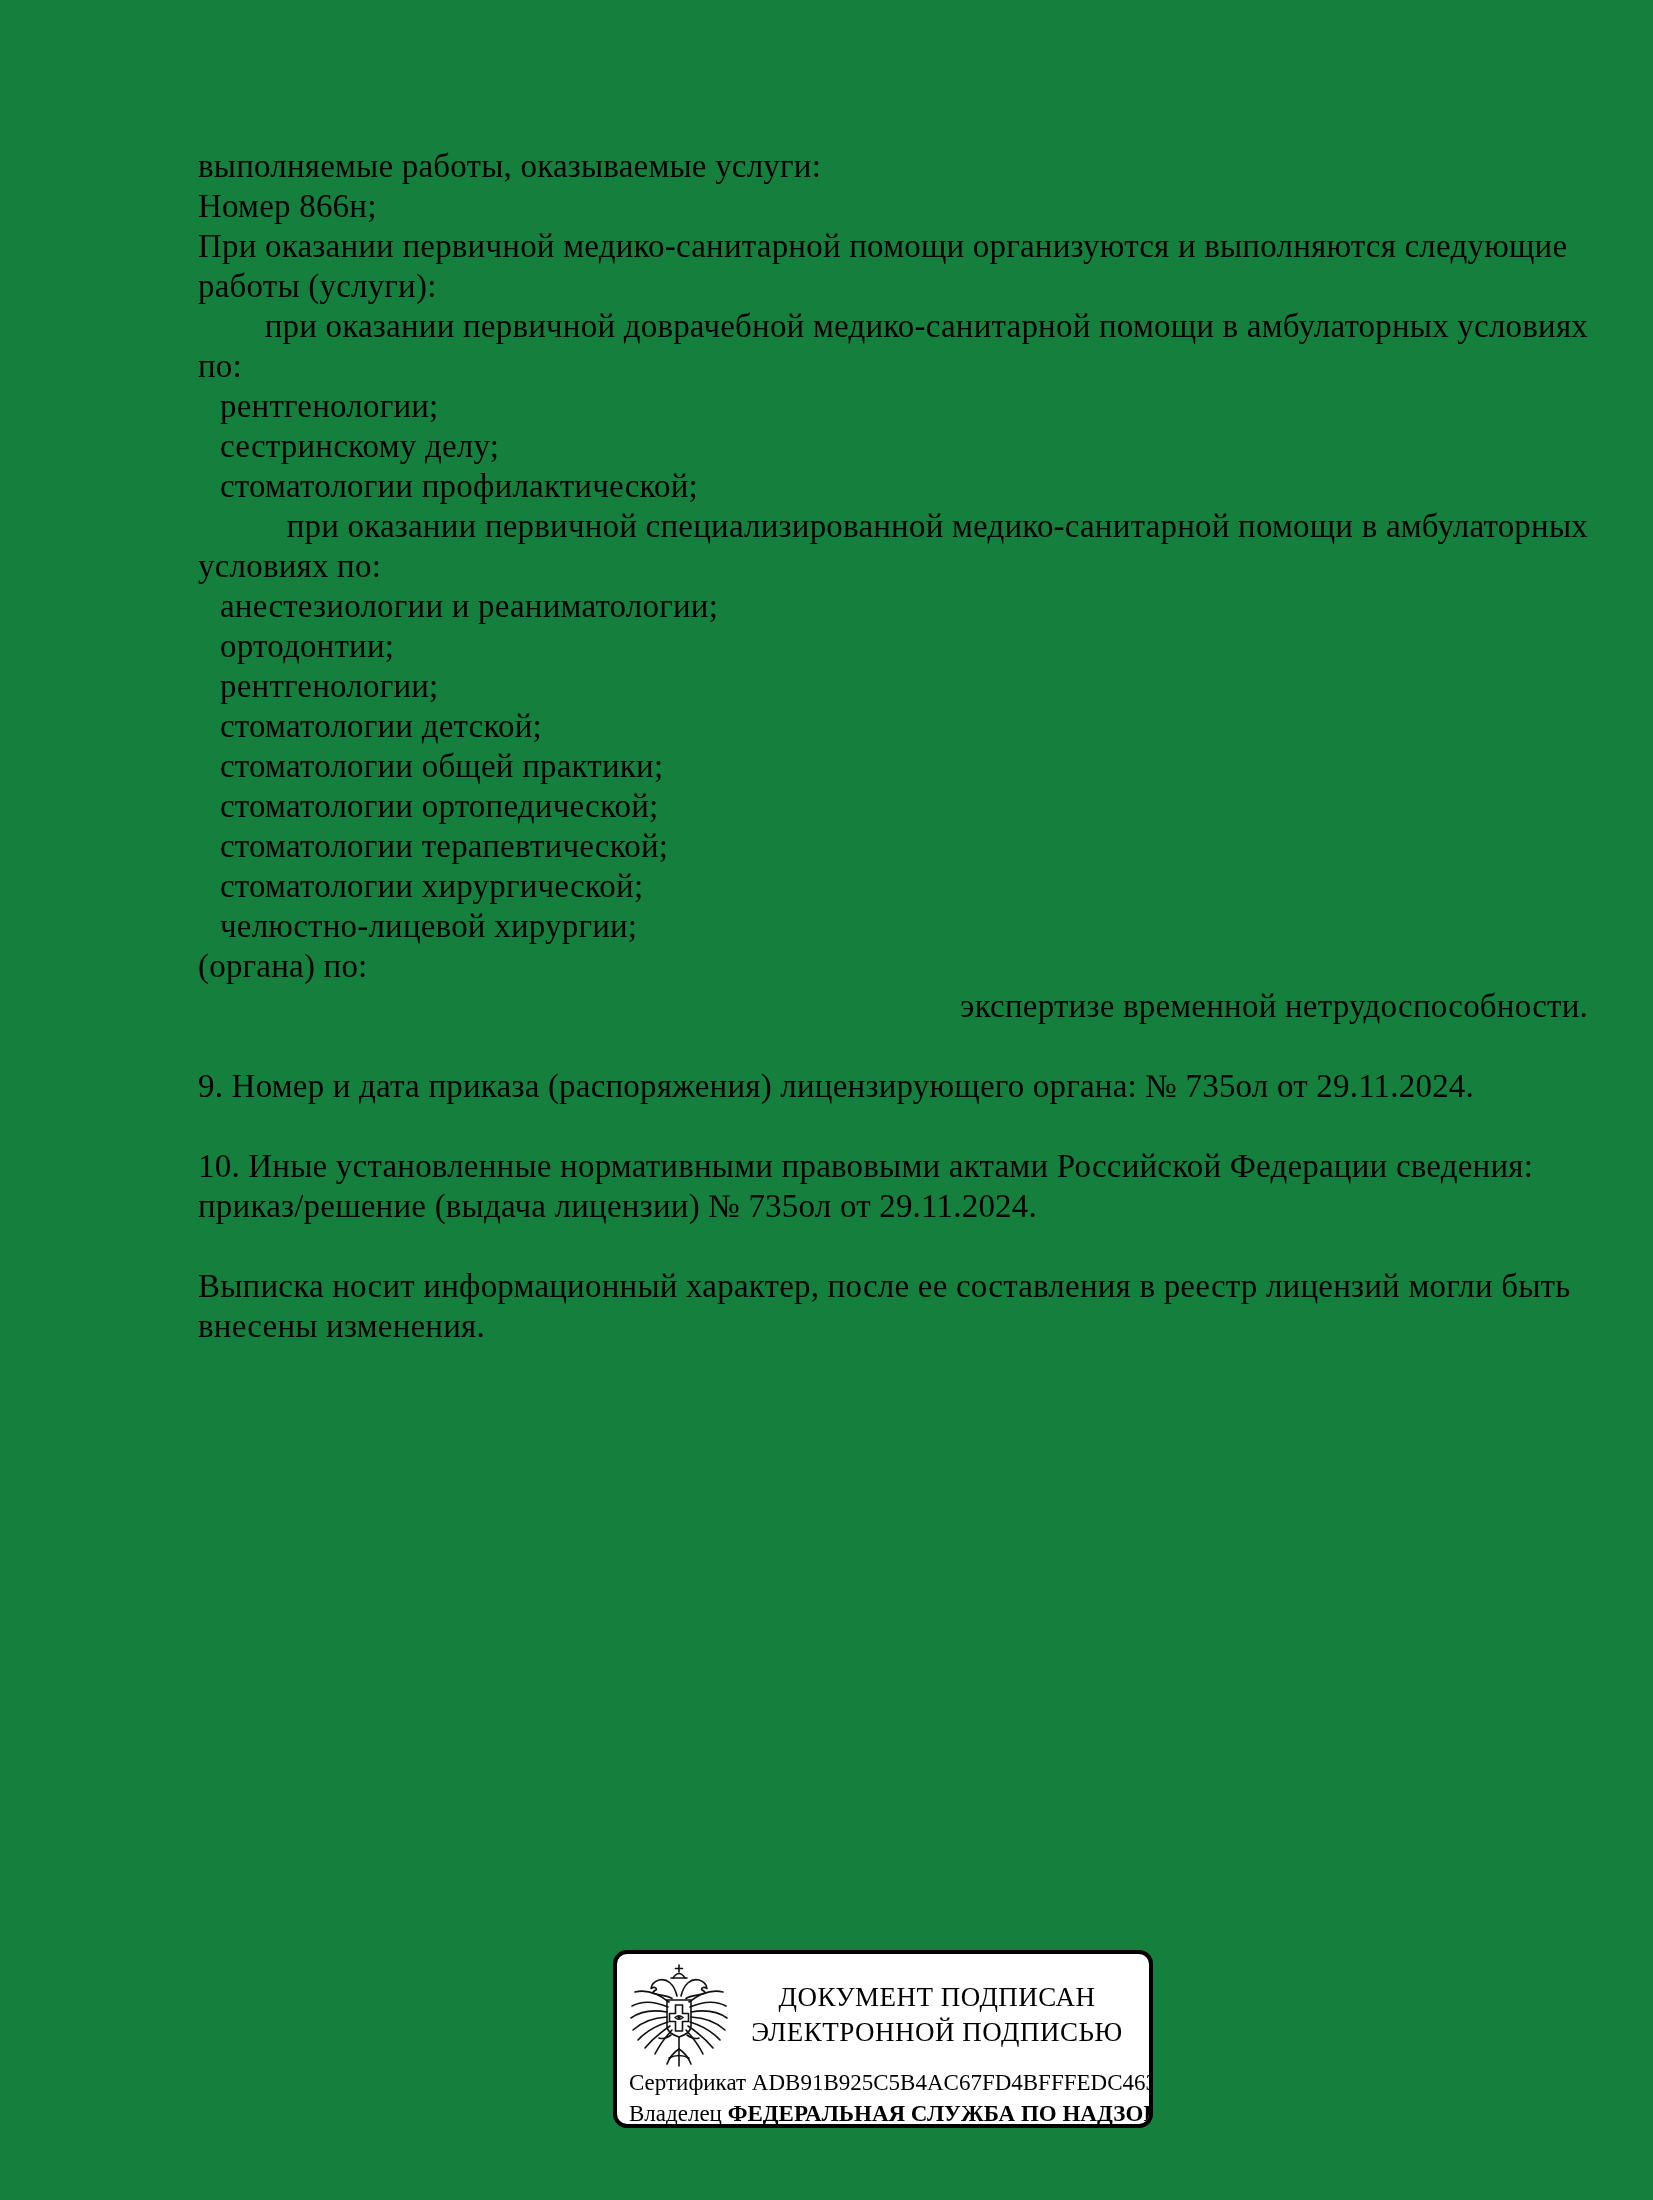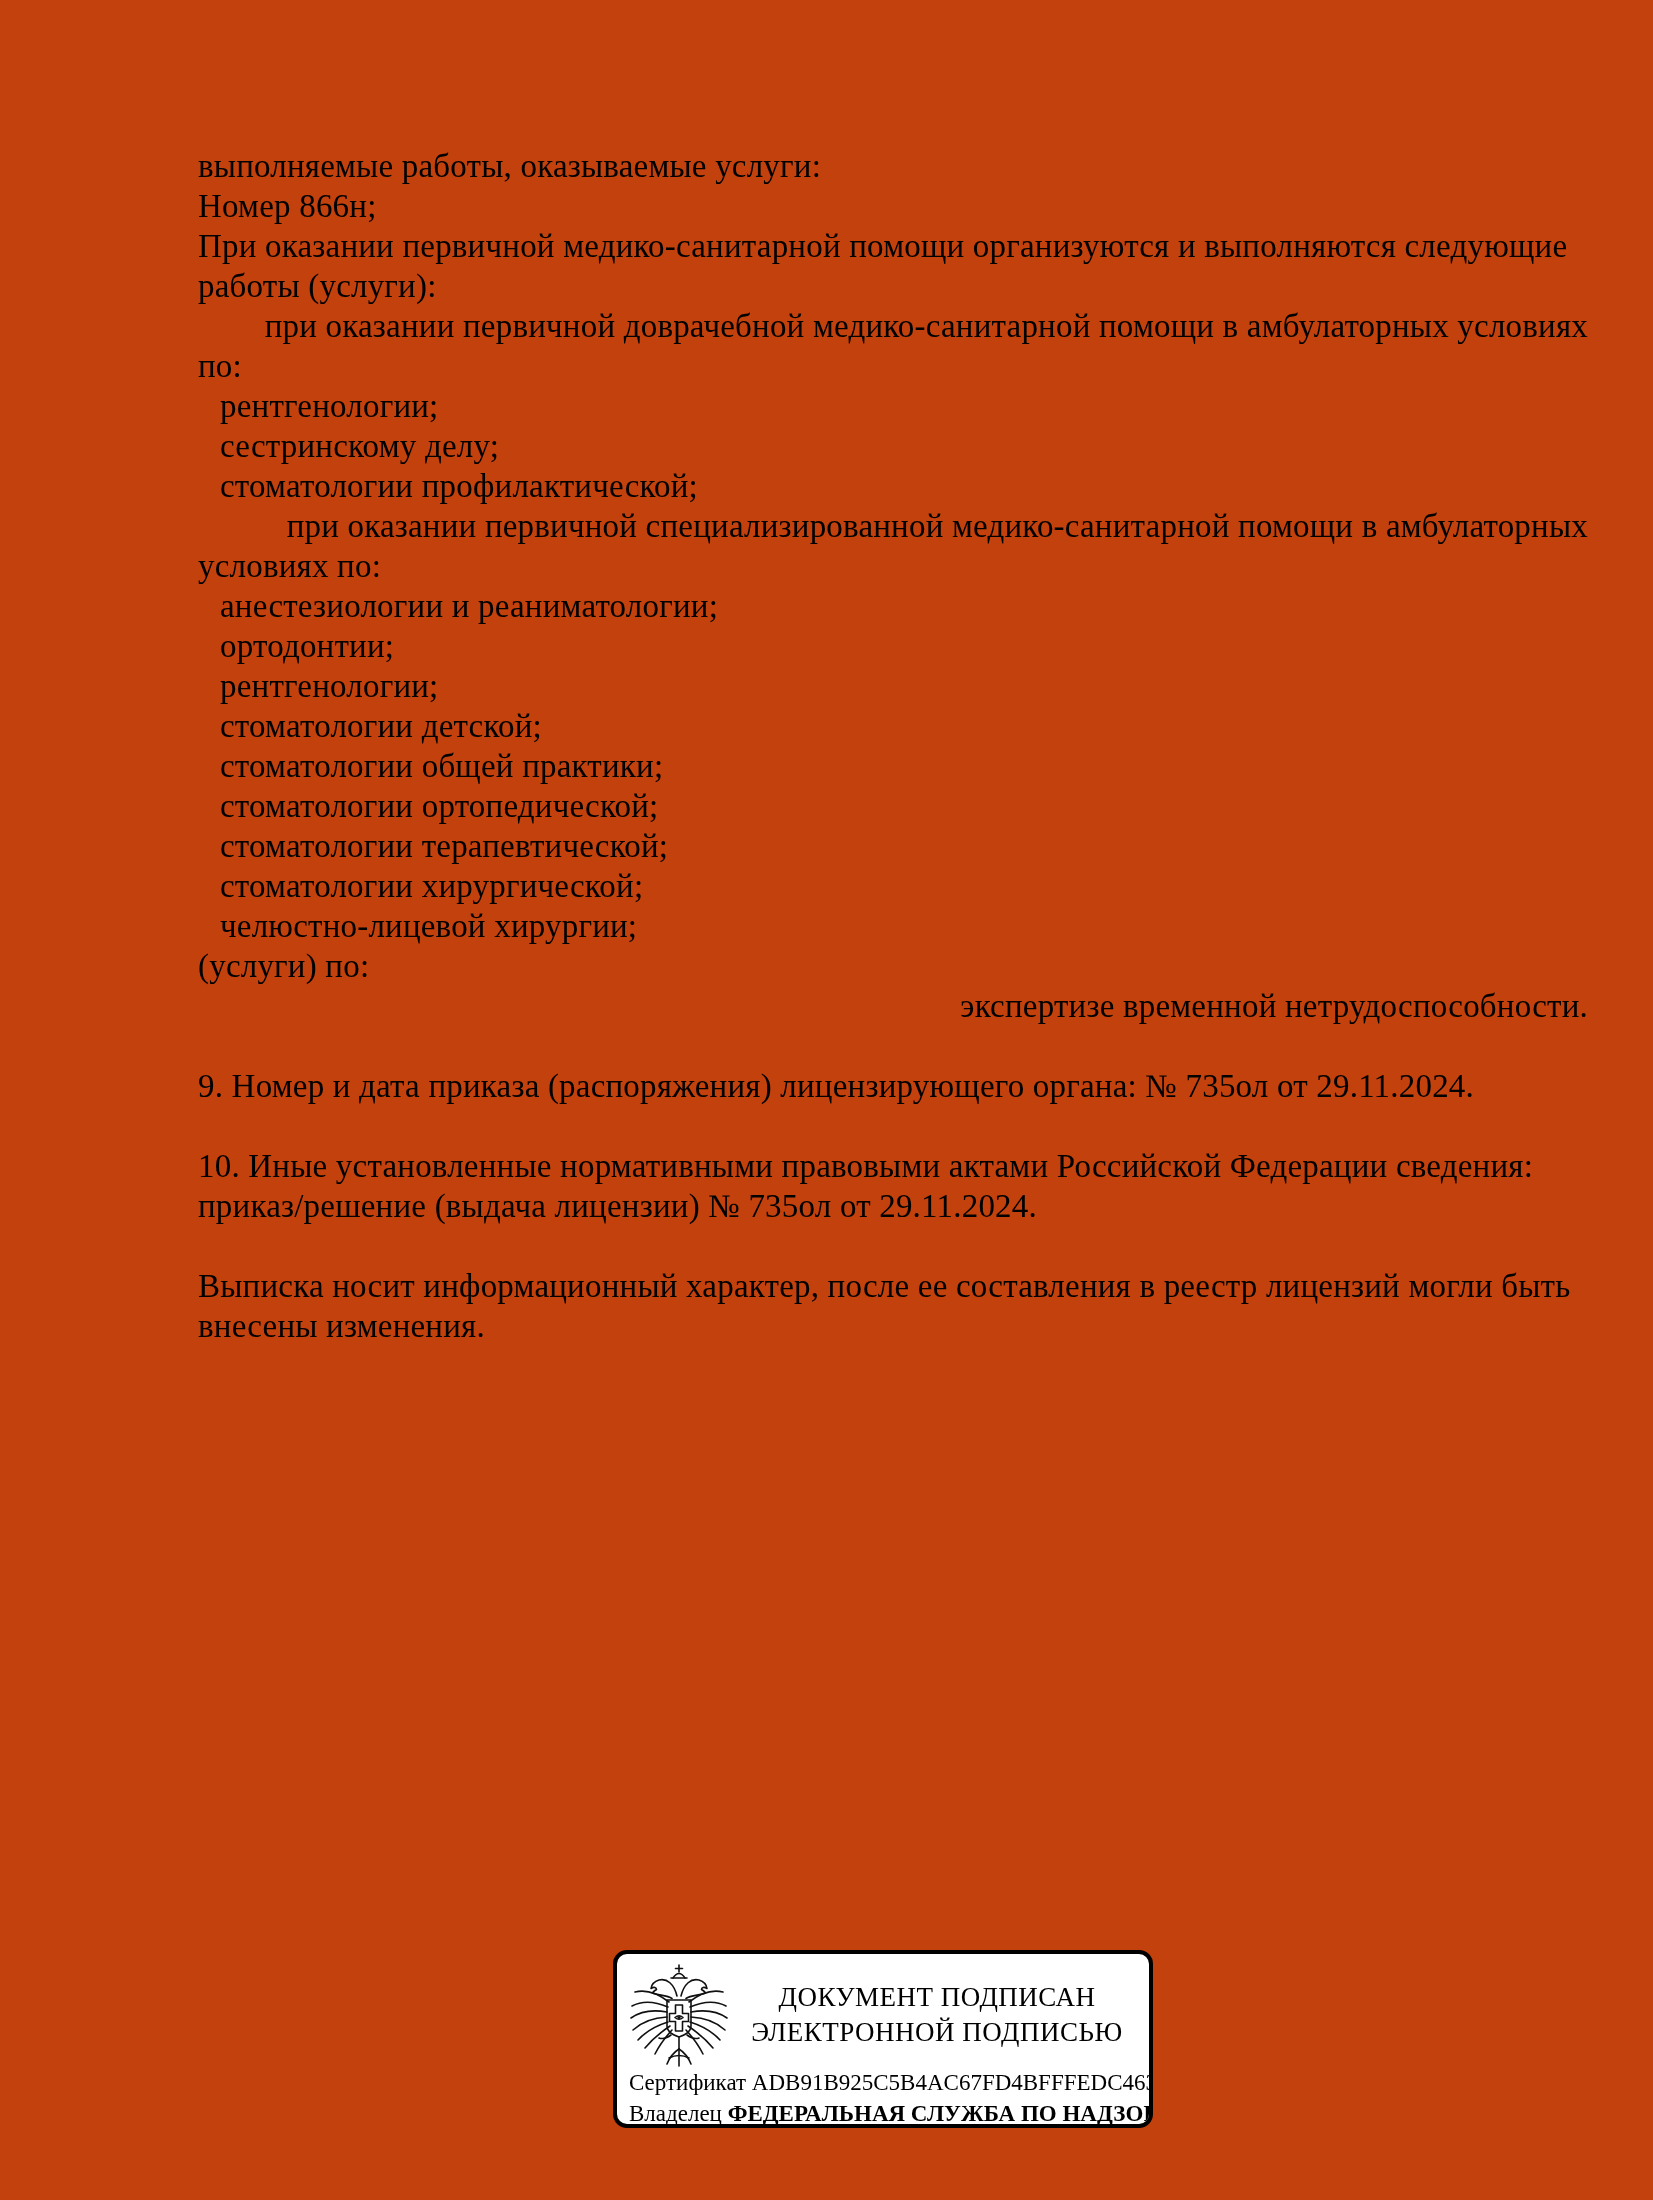--- a/index.html
+++ b/index.html
@@ -1,20 +1,20 @@
 <!DOCTYPE html>
 <html><head>
 <meta charset="utf-8">
 <style>
   html,body { margin:0; padding:0; background:#e8e8e8; }
   .page {
     position:relative;
     width:1653px; height:2200px;
     margin:0 auto;
-    background:#c2410c;
+    background:#15803d;
     font-family:"Liberation Serif","DejaVu Serif",serif;
     color:#000;
     overflow:hidden;
   }
   .doc-text {
     position:absolute;
     left:198px; top:146px;
     width:1390px;
   }
   .line {
@@ -83,21 +83,21 @@
       <div class="line indent-0">условиях по:</div>
       <div class="line indent-2">анестезиологии и реаниматологии;</div>
       <div class="line indent-2">ортодонтии;</div>
       <div class="line indent-2">рентгенологии;</div>
       <div class="line indent-2">стоматологии детской;</div>
       <div class="line indent-2">стоматологии общей практики;</div>
       <div class="line indent-2">стоматологии ортопедической;</div>
       <div class="line indent-2">стоматологии терапевтической;</div>
       <div class="line indent-2">стоматологии хирургической;</div>
       <div class="line indent-2">челюстно-лицевой хирургии;</div>
-      <div class="line indent-0">(услуги) по:</div>
+      <div class="line indent-0">(органа) по:</div>
       <div class="line indent-1">экспертизе временной нетрудоспособности.</div>
       <div class="line indent-0">&nbsp;</div>
       <div class="line indent-0">9. Номер и дата приказа (распоряжения) лицензирующего органа: № 735ол от 29.11.2024.</div>
       <div class="line indent-0">&nbsp;</div>
       <div class="line indent-0">10. Иные установленные нормативными правовыми актами Российской Федерации сведения:</div>
       <div class="line indent-0">приказ/решение (выдача лицензии) № 735ол от 29.11.2024.</div>
       <div class="line indent-0">&nbsp;</div>
       <div class="line indent-0">Выписка носит информационный характер, после ее составления в реестр лицензий могли быть</div>
       <div class="line indent-0">внесены изменения.</div>
     </div>

